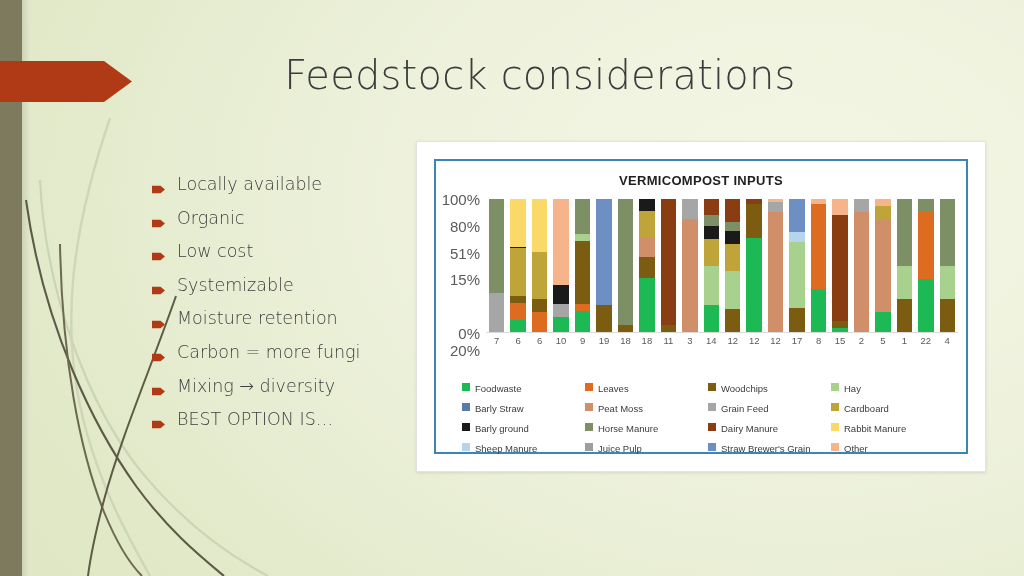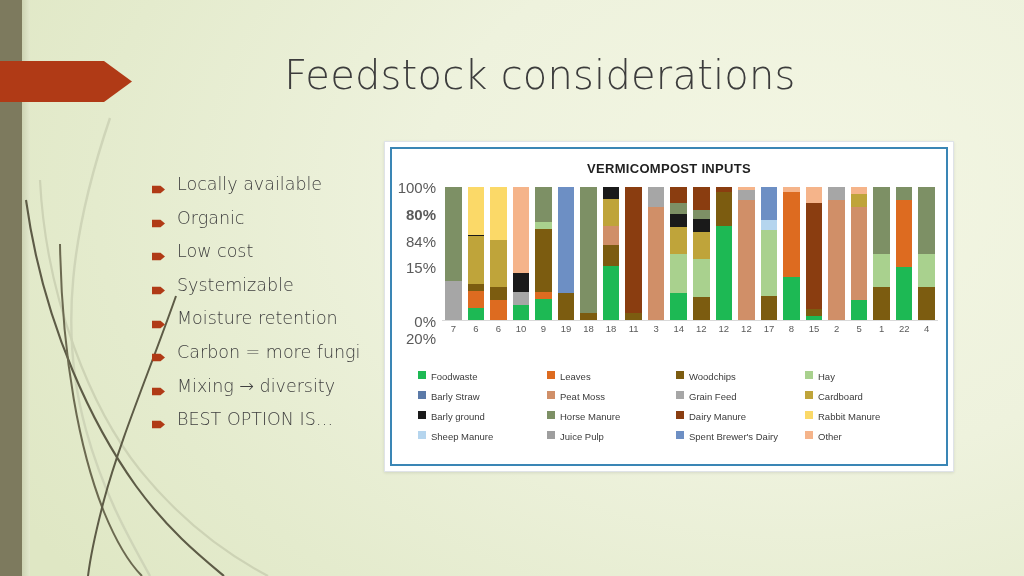--- a/index.html
+++ b/index.html
@@ -73,25 +73,25 @@
     font-weight: 300;
     font-size: 17.5px;
     color: #404040;
     white-space: nowrap;
     line-height: 1;
   }
 
   
   #chart-card {
     position: absolute;
-    left: 384px; top: 141px;
+    left: 416px; top: 141px;
     width: 570px; height: 331px;
     background: #ffffff;
     border: 1px solid #dfe3e8;
-    padding: 5px;
+    padding: 17px;
     box-shadow: 0 1px 3px rgba(0,0,0,0.10);
   }
   #chart-inner {
     position: relative;
     width: 100%; height: 100%;
     background: #ffffff;
     border: 2px solid #3a86b5;
   }
 
   #chart-title {
@@ -282,22 +282,22 @@
   <div id="chart-card">
     <div id="chart-inner">
 
       <div id="chart-title">VERMICOMPOST INPUTS</div>
 
       <div id="plot-wrap">
         <div id="y-axis">
             <div class="ytick" style="top: 100%;">0%</div>
             <div class="ytick" style="top: 80%; margin-top: 44px;">20%</div>
             <div class="ytick" style="top: 60%;">15%</div>
-            <div class="ytick" style="top: 40%;">84%</div>
-            <div class="ytick" style="top: 20%; font-weight: bold;">80%</div>
+            <div class="ytick" style="top: 40%;">51%</div>
+            <div class="ytick" style="top: 20%;">80%</div>
             <div class="ytick" style="top: 0%;">100%</div>
           </div>
         <div id="plot">
             <div class="bar-slot">
               <div class="bar">
                 <div class="seg" style="height: 29%; background: rgb(166, 166, 166);"></div>
                 <div class="seg" style="height: 71%; background: rgb(125, 144, 101);"></div>
               </div>
             </div>
             <div class="bar-slot">
@@ -539,21 +539,21 @@
           <div class="legend-item">
             <span class="legend-swatch" style="background: rgb(181, 213, 238);"></span>
             <span>Sheep Manure</span>
           </div>
           <div class="legend-item">
             <span class="legend-swatch" style="background: rgb(158, 158, 158);"></span>
             <span>Juice Pulp</span>
           </div>
           <div class="legend-item">
             <span class="legend-swatch" style="background: rgb(109, 143, 196);"></span>
-            <span>Spent Brewer's Dairy</span>
+            <span>Straw Brewer's Grain</span>
           </div>
           <div class="legend-item">
             <span class="legend-swatch" style="background: rgb(245, 180, 138);"></span>
             <span>Other</span>
           </div>
         </div>
 
     </div>
   </div>
 

